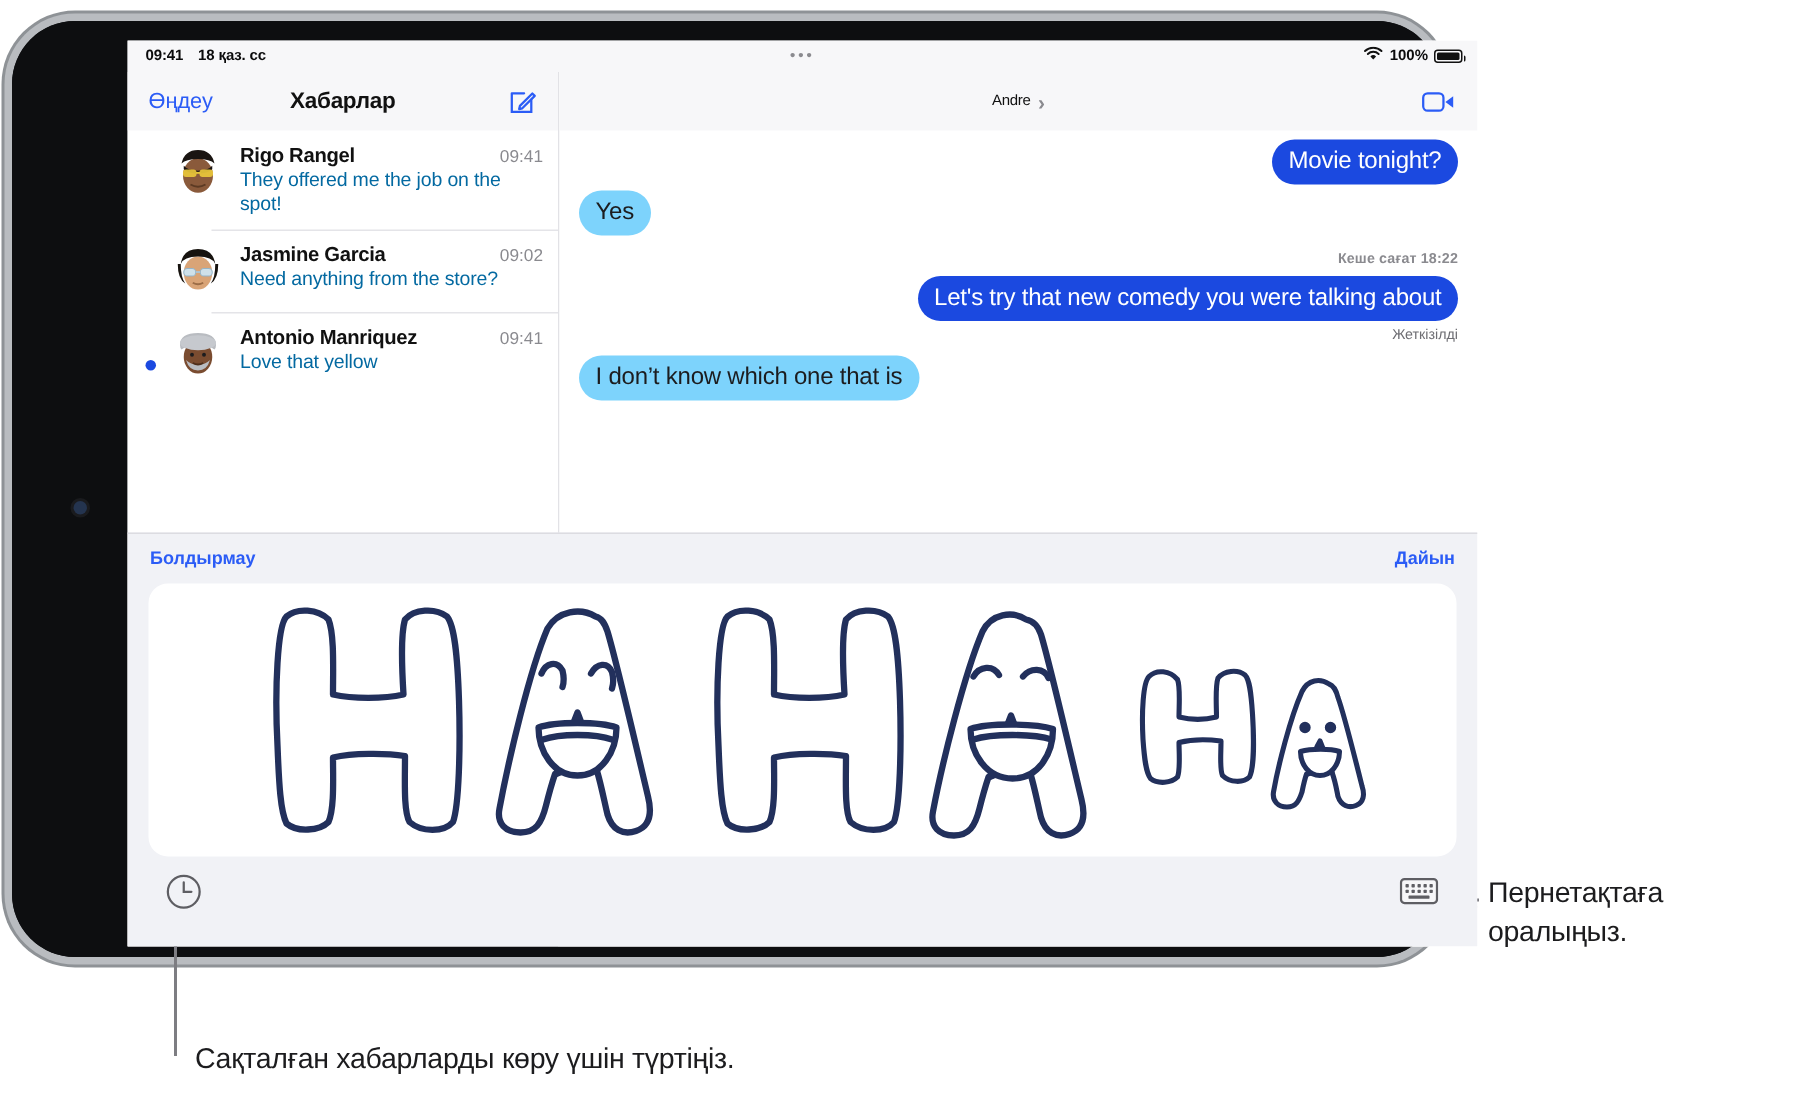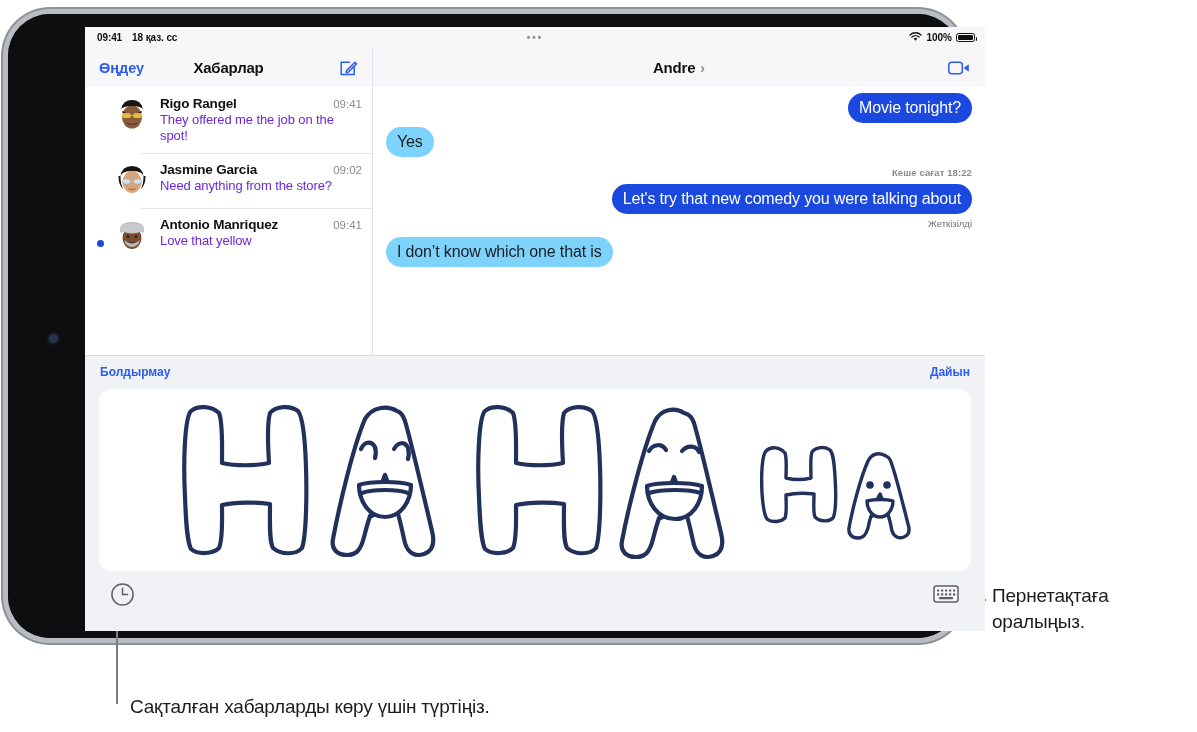--- a/index.html
+++ b/index.html
@@ -52,47 +52,47 @@
   .batt i { display:block; width:100%; height:100%; background:#111; border-radius:1px; }
 
   
   #split { position:absolute; left:0; top:21px; width:100%; height:583px; display:flex; }
 
   
   #sidebar { width:288px; height:100%; background:#ffffff; position:relative;
     border-right:1px solid #e2e2e6; }
   #sidebar-nav { height:39px; background:#f7f7f9; display:flex; align-items:center;
     justify-content:space-between; padding:0 14px; position:relative; }
-  #sidebar-nav .edit { color:#2b5cf6; font-size:14.5px; font-weight:700; }
+  #sidebar-nav .edit { color:#2b5cf6; font-size:14.5px; font-weight:400; }
   #sidebar-nav .title { position:absolute; left:50%; transform:translateX(-50%);
     font-size:15px; font-weight:bold; color:#111; letter-spacing:-0.2px; }
   .compose-ico { width:19px; height:19px; }
 
   #convo-list { position:absolute; top:39px; left:0; right:0; bottom:0; overflow:hidden; }
   .convo { display:flex; padding:8px 10px 9px 10px; gap:9px; position:relative; }
   .convo + .convo::before { content:''; position:absolute; left:56px; right:0; top:0;
     height:1px; background:#e4e4e8; }
   .unread-dot { position:absolute; left:12px; top:32px; width:7px; height:7px;
     border-radius:50%; background:#1b49e0; }
   .avatar { width:38px; height:38px; border-radius:50%; flex:0 0 38px;
     margin-left:18px; position:relative; overflow:hidden; }
   .convo-body { flex:1; min-width:0; padding-top:1px; }
   .convo-top { display:flex; justify-content:space-between; align-items:baseline; }
   .convo-name { font-size:13.5px; font-weight:bold; color:#111; letter-spacing:-0.2px;}
   .convo-time { font-size:11.5px; color:#8a8a8f; }
-  .convo-prev { font-size:13px; color:#6d28d9; line-height:16px; margin-top:1px;
+  .convo-prev { font-size:13px; color:#0369a1; line-height:16px; margin-top:1px;
     letter-spacing:-0.1px; }
   #list-search { position:absolute; left:12px; right:14px; bottom:2px; height:22px;
     background:#c9c9cf; border-radius:11px; }
 
   
   #chat { flex:1; height:100%; background:#ffffff; position:relative; }
   #chat-nav { height:39px; background:#f7f7f9; position:relative;
     display:flex; align-items:center; justify-content:center; }
-  #chat-nav .peer { font-size:15px; font-weight:bold; color:#111; letter-spacing:-0.2px;}
+  #chat-nav .peer { font-size:10px; font-weight:normal; color:#111; letter-spacing:-0.2px;}
   #chat-nav .chev { color:#8a8a8f; font-size:14px; margin-left:5px; font-weight:600;}
   .facetime-ico { position:absolute; right:15px; width:22px; height:16px; }
 
   #messages { position:absolute; top:39px; left:0; right:0; bottom:60px;
     padding:6px 13px 0 13px; }
   .row { display:flex; margin-bottom:4px; }
   .row.out { justify-content:flex-end; }
   .row.in  { justify-content:flex-start; }
   .bubble { max-width:80%; font-size:16px; line-height:17px; padding:6px 11px 7px;
     border-radius:16px; position:relative; letter-spacing:-0.15px; }

